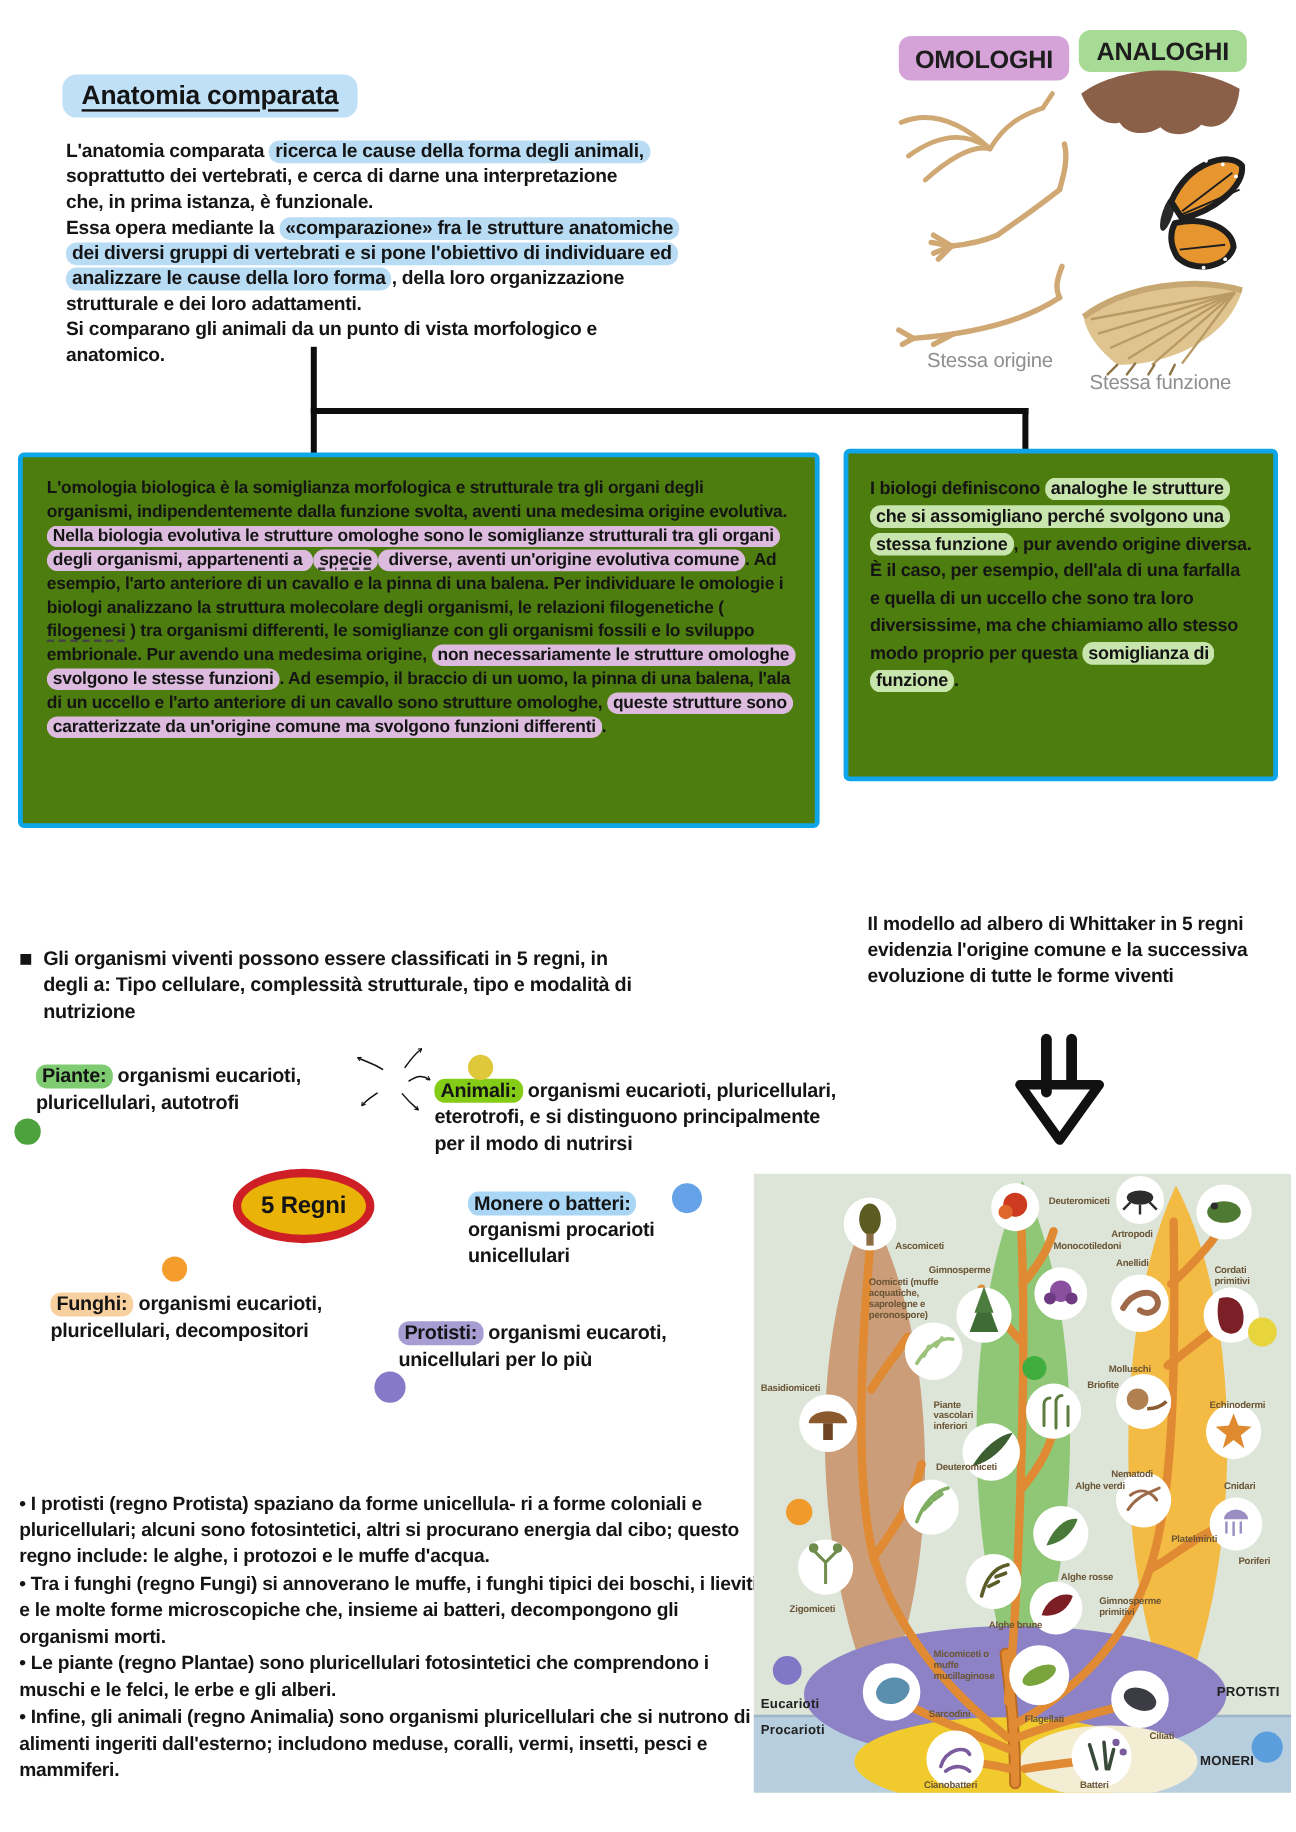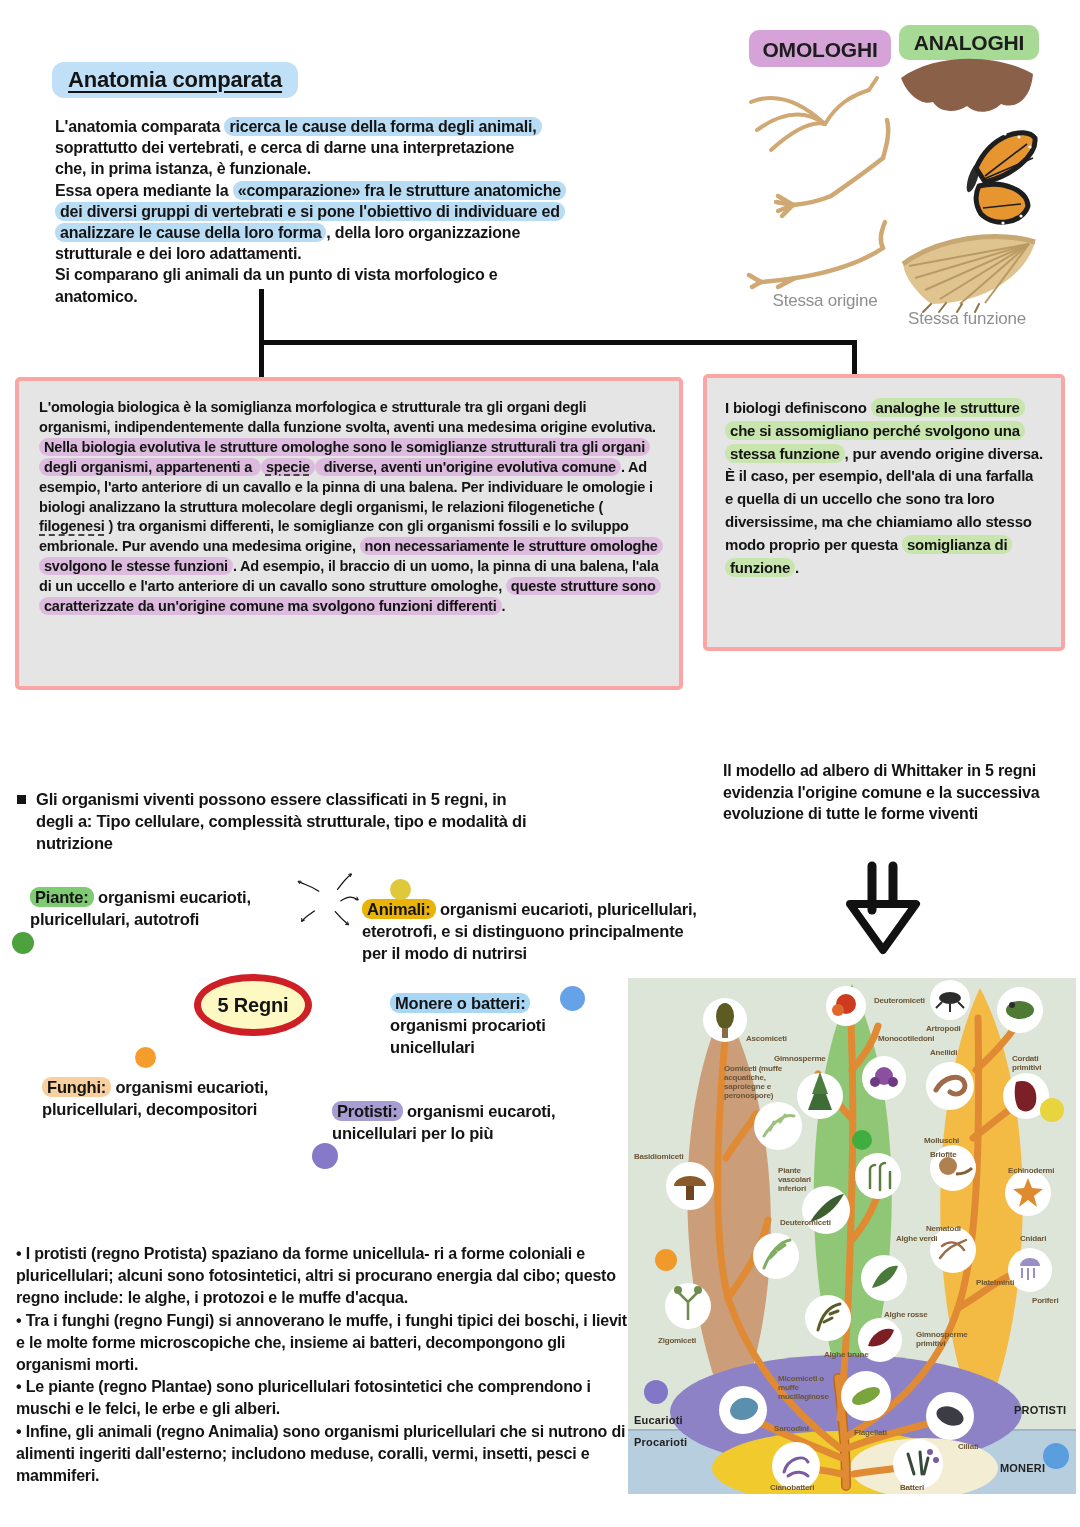--- a/index.html
+++ b/index.html
@@ -8,28 +8,28 @@
     position:relative; width:1080px; height:1527px; background:#ffffff;
     font-family:"Liberation Sans", sans-serif; font-weight:700; color:#141414;
     letter-spacing:-0.2px; overflow:hidden;
   }
   .abs { position:absolute; }
   .hl { border-radius:9px; padding:1px 5px; box-decoration-break:clone; -webkit-box-decoration-break:clone; }
   .hl.blue   { background:#b9dcf5; }
   .hl.purple { background:#dcbbde; }
   .hl.green  { background:#c9e5ae; }
   .hl.lab-green  { background:#7ecb72; }
-  .hl.lab-yellow { background:#eab308;margin-top:16px; }
+  .hl.lab-yellow { background:#84cc16;margin-top:16px; }
   .hl.lab-blue   { background:#a9d6f5; }
   .hl.lab-orange { background:#f8cf9f; }
   .hl.lab-purple { background:#a79dd3; }
   .u-dash { text-decoration:underline 2px dashed #444; text-underline-offset:3px; }
   .title-pill { background:#bfe0f7; border-radius:12px; padding:5px 16px; font-size:22px; }
   .title-pill span { text-decoration:underline 2px solid #141414; text-underline-offset:4px; }
-  .note-box { border:4px solid #fca5a5; border-radius:5px; background:#e5e5e5; }
+  .note-box { border:4px solid #0ea5e9; border-radius:5px; background:#4d7c0f; }
   .line { background:#0d0d0d; }
   .body-txt { font-size:16px; line-height:21px; }
   .dot { border-radius:50%; }
   .tree-label { position:absolute; font-size:8px; line-height:9px; color:#6b5536; font-weight:700; }
   .tree-label.big { font-size:11px; color:#222; letter-spacing:0.2px; }
   .mm-txt { font-size:16.5px; line-height:22px; }
 </style>
 </head>
 <body>
 
@@ -157,21 +157,21 @@
     <g stroke="#111" stroke-width="4.5" fill="none" stroke-linecap="round">
       <path d="M240,970 C210,950 192,948 168,936" marker-end="url(#ah)"></path>
       <path d="M306,964 C326,936 338,922 354,910" marker-end="url(#ah)"></path>
       <path d="M318,1004 C344,986 360,988 378,1000" marker-end="url(#ah)"></path>
       <path d="M224,1040 C198,1058 188,1064 180,1076" marker-end="url(#ah)"></path>
       <path d="M298,1042 C318,1066 330,1076 344,1088" marker-end="url(#ah)"></path>
     </g>
   </svg>
 
   <div class="abs" style="left:194px; top:974px; width:118px; height:62px; border:7px solid #cf1f26; border-radius:50%;
-       background:#fef9c3; display:flex; align-items:center; justify-content:center; font-size:20px;">
+       background:#eab308; display:flex; align-items:center; justify-content:center; font-size:20px;">
     <span>5 Regni</span>
   </div>
 
   <div class="abs" style="left:16px; top:1243px; width:618px; font-size:16px; line-height:22.2px;">
     <p>• I protisti (regno Protista) spaziano da forme unicellula- ri a forme coloniali e pluricellulari; alcuni sono fotosintetici, altri si procurano energia dal cibo; questo regno include: le alghe, i protozoi e le muffe d'acqua.</p>
     <p>• Tra i funghi (regno Fungi) si annoverano le muffe, i funghi tipici dei boschi, i lieviti e le molte forme microscopiche che, insieme ai batteri, decompongono gli organismi morti.</p>
     <p>• Le piante (regno Plantae) sono pluricellulari fotosintetici che comprendono i muschi e le felci, le erbe e gli alberi.</p>
     <p>• Infine, gli animali (regno Animalia) sono organismi pluricellulari che si nutrono di alimenti ingeriti dall'esterno; includono meduse, coralli, vermi, insetti, pesci e mammiferi.</p>
   </div>
 
@@ -305,21 +305,21 @@
     
     <div class="tree-label" style="left:118px; top:56px; width:60px;">Ascomiceti</div>
     <div class="tree-label" style="left:96px; top:86px; width:72px;">Oomiceti (muffe acquatiche, saprolegne e peronospore)</div>
     <div class="tree-label" style="left:6px; top:174px; width:56px;">Basidiomiceti</div>
     <div class="tree-label" style="left:116px; top:240px; width:60px;padding-left:36px;">Deuteromiceti</div>
     <div class="tree-label" style="left:30px; top:358px; width:56px;">Zigomiceti</div>
     <div class="tree-label" style="left:150px; top:396px; width:68px;">Micomiceti o muffe mucillaginose</div>
     <div class="tree-label" style="left:146px; top:76px; width:64px;">Gimnosperme</div>
     <div class="tree-label" style="left:246px; top:18px; width:60px;">Deuteromiceti</div>
     <div class="tree-label" style="left:250px; top:56px; width:72px;">Monocotiledoni</div>
-    <div class="tree-label" style="left:278px; top:172px; width:50px;margin-left:24px;">Briofite</div>
+    <div class="tree-label" style="left:278px; top:172px; width:50px;">Briofite</div>
     <div class="tree-label" style="left:150px; top:188px; width:48px;">Piante vascolari inferiori</div>
     <div class="tree-label" style="left:268px; top:256px; width:56px;">Alghe verdi</div>
     <div class="tree-label" style="left:196px; top:372px; width:56px;">Alghe brune</div>
     <div class="tree-label" style="left:256px; top:332px; width:56px;">Alghe rosse</div>
     <div class="tree-label" style="left:298px; top:46px; width:50px;">Artropodi</div>
     <div class="tree-label" style="left:302px; top:70px; width:46px;">Anellidi</div>
     <div class="tree-label" style="left:384px; top:76px; width:48px;">Cordati primitivi</div>
     <div class="tree-label" style="left:296px; top:158px; width:50px;">Molluschi</div>
     <div class="tree-label" style="left:380px; top:188px; width:58px;">Echinodermi</div>
     <div class="tree-label" style="left:298px; top:246px; width:48px;">Nematodi</div>

